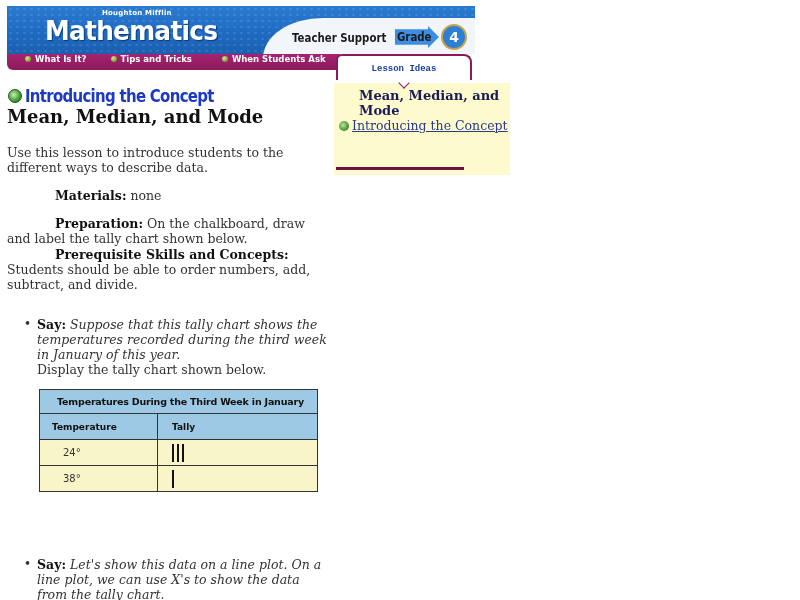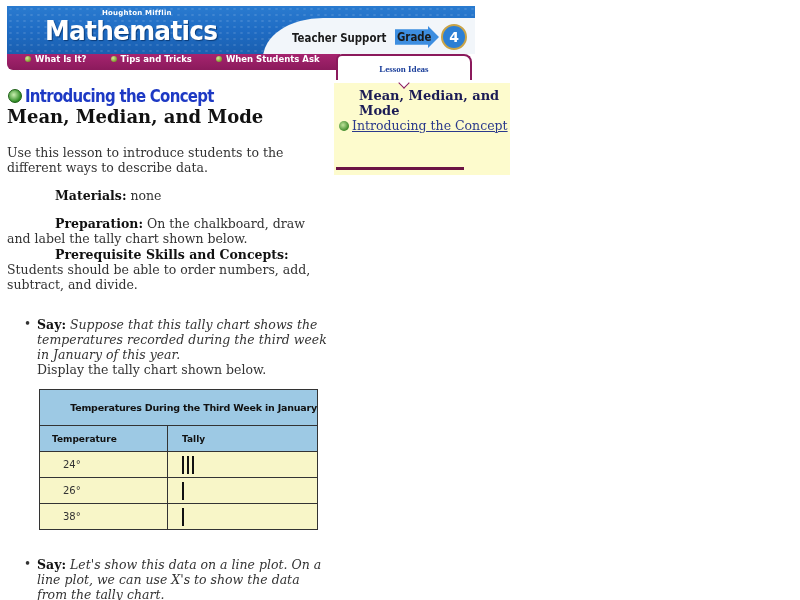--- a/index.html
+++ b/index.html
@@ -59,30 +59,30 @@
     .nav-item {
       display: flex; align-items: center; color: #fff; font-family: "DejaVu Sans", sans-serif;
       font-size: 8.5px; font-weight: bold; white-space: nowrap; cursor: pointer;
     }
     .nav-item .bullet {
       width: 6px; height: 6px; border-radius: 50%; margin-right: 4px;
       background: radial-gradient(circle at 35% 35%, #d8e89a, #7d9a2c 70%);
     }
     .nav-item.n1 { margin-left: 18px; }
     .nav-item.n2 { margin-left: 24px; }
-    .nav-item.n3 { margin-left: 24px; }
+    .nav-item.n3 { margin-left: 30px; }
 
     .lesson-tab {
       position: absolute; left: 336px; top: 54px; width: 136px; height: 26px;
       background: #fff; border: 2px solid #8b1a5c; border-top-left-radius: 6px; border-top-right-radius: 8px;
       border-bottom: none;
     }
     .lesson-tab .lbl {
       position: absolute; left: 0; right: 0; top: 8px; text-align: center;
-      font-family: Liberation Serif, serif; font-size: 9px; font-weight: bold; color: #1a3e9a;
+      font-family: Liberation Mono, monospace; font-size: 9px; font-weight: bold; color: #1a3e9a;
     }
 
     
     .lesson-box {
       position: absolute; left: 334px; top: 83px; width: 176px; height: 92px; background: #fdfbcd;
     }
     .lesson-box .notch {
       position: absolute; left: 66px; top: -4px; width: 8px; height: 8px; background: #fff;
       border-right: 1.5px solid #8b1a5c; border-bottom: 1.5px solid #8b1a5c; transform: rotate(45deg);
     }
@@ -135,27 +135,27 @@
     .say1 { top: 317px; }
     .say2 { top: 557px; }
 
     
     .tally {
       position: absolute; left: 39px; top: 389px; width: 279px; border-collapse: collapse;
       font-family: "DejaVu Sans", sans-serif; border: 1.5px solid #333;
     }
     .tally th, .tally td { border: 1px solid #333; }
     .tally .cap th {
-      background: #9dc9e4; height: 36px; font-size: 9.5px; font-weight: bold; text-align: right;
+      background: #9dc9e4; height: 24px; font-size: 9.5px; font-weight: bold; text-align: center;
       padding-left: 4px; color: #111; letter-spacing: -0.2px;
     }
     .tally .hdr th {
       background: #9dc9e4; height: 26px; font-size: 9px; font-weight: bold; text-align: left; color: #111;
     }
-    .tally .hdr th.c1 { padding-left: 12px; width: 128px; }
+    .tally .hdr th.c1 { padding-left: 12px; width: 118px; }
     .tally .hdr th.c2 { padding-left: 14px; }
     .tally td { background: #f8f6c8; height: 26px; font-size: 10px; color: #333; }
     .tally td.temp { padding-left: 23px; }
     .tally td.tal { padding-left: 14px; }
     .marks { display: inline-flex; gap: 3px; vertical-align: middle; }
     .mark { width: 2px; height: 18px; background: #111; display: inline-block; }
   </style>
 </head>
 <body>
 
@@ -243,26 +243,20 @@
   </tr>
   <tr>
     <td class="temp">24°</td>
     <td class="tal"><span class="marks">
             <span class="mark"></span>
             <span class="mark"></span>
             <span class="mark"></span>
           </span></td>
   </tr>
   <tr>
-    <td class="temp">26°</td>
-    <td class="tal"><span class="marks">
-            <span class="mark"></span>
-          </span></td>
-  </tr>
-  <tr>
     <td class="temp">38°</td>
     <td class="tal"><span class="marks">
             <span class="mark"></span>
           </span></td>
   </tr>
 </tbody>
   </table>
 
 <div class="say say2">
   <span class="dot">•</span>

